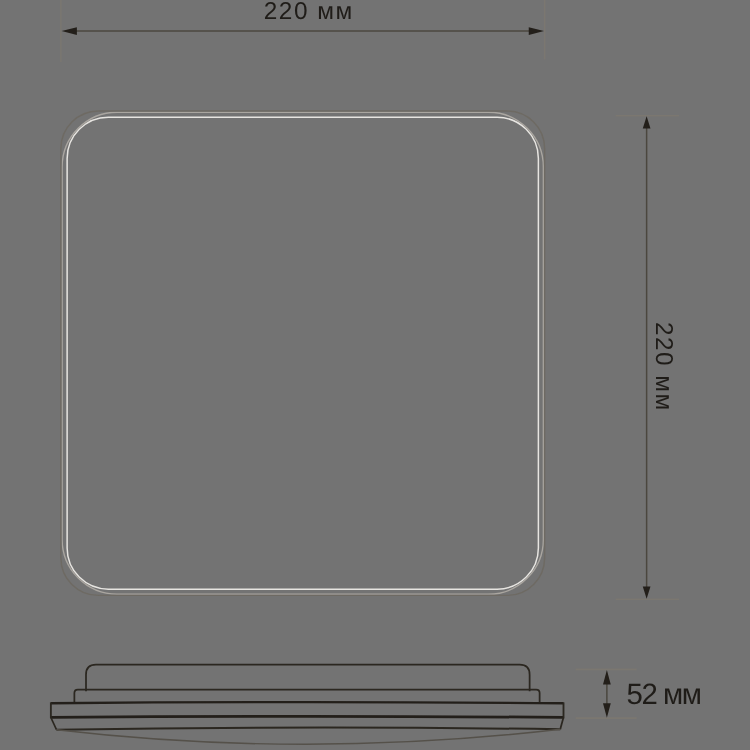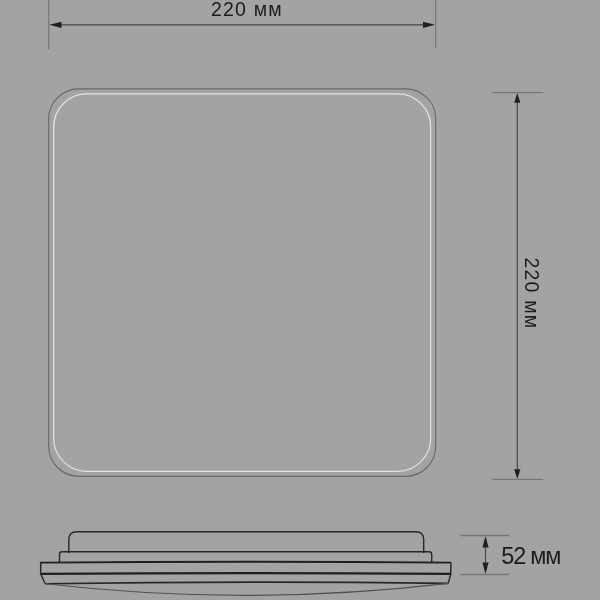--- a/index.html
+++ b/index.html
@@ -1,16 +1,16 @@
 <!DOCTYPE html>
 <html><head>
 <meta charset="utf-8">
 <style>
   html,body{margin:0;padding:0;background:#ffffff;}
-  .stage{position:relative;width:600px;height:600px;background:#a3a3a3;overflow:hidden;text-align:right;}
+  .stage{position:relative;width:600px;height:600px;background:#737373;overflow:hidden;text-align:right;}
   svg{position:absolute;left:0;top:0;}
   text{font-family:"Liberation Sans",sans-serif;fill:#1f1c18;}
 </style>
 </head>
 <body>
 <div class="stage">
 <svg width="600" height="600" viewBox="0 0 600 600">
 
   <line x1="48.7" y1="0" x2="48.7" y2="49.5" stroke="#7b7770" stroke-width="1.2"></line>
   <line x1="435.7" y1="0" x2="435.7" y2="47.5" stroke="#7b7770" stroke-width="1.2"></line>

